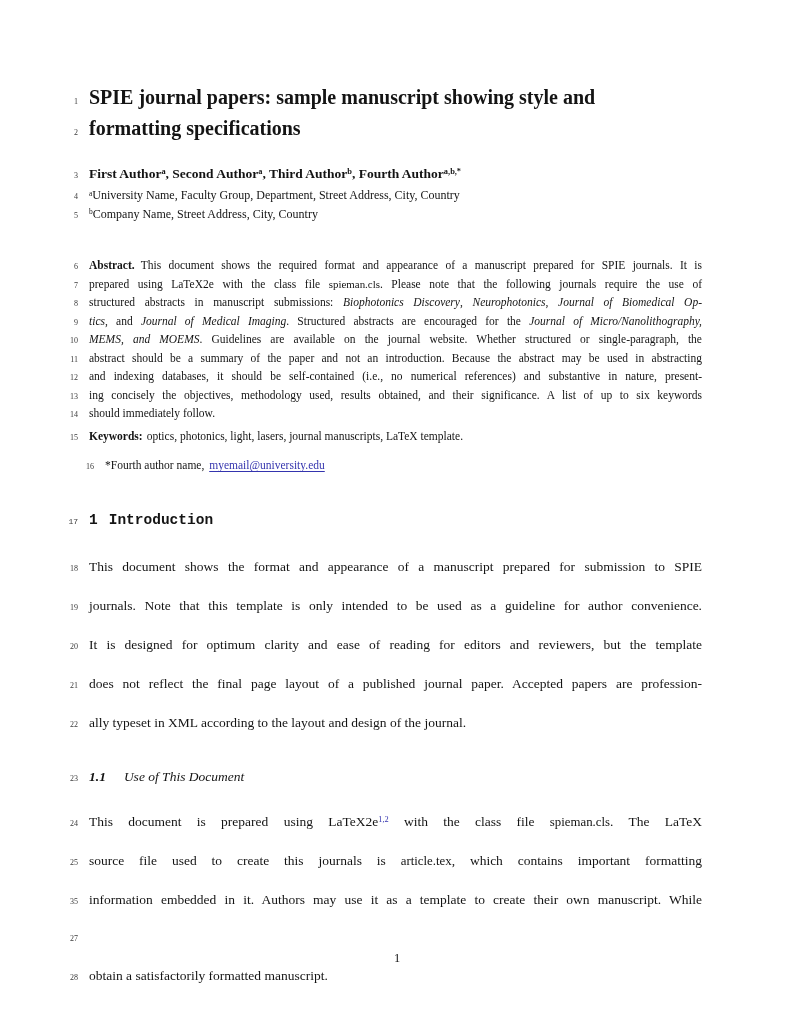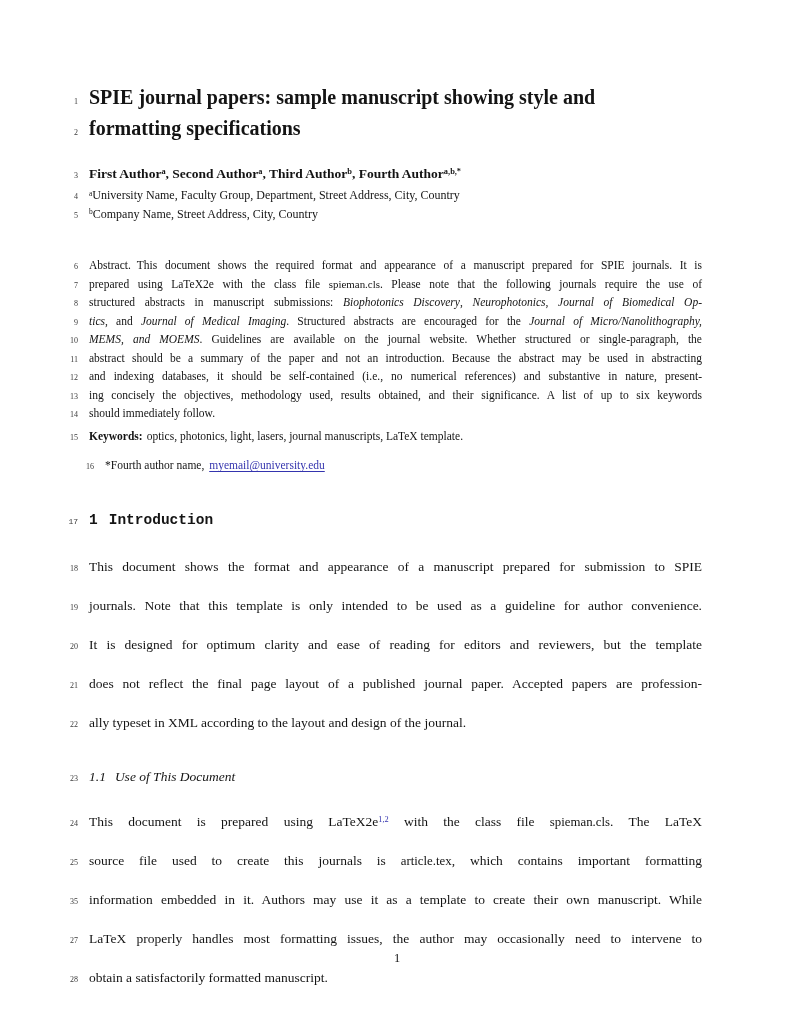--- a/index.html
+++ b/index.html
@@ -30,22 +30,22 @@
   .affil-block   { margin-top: 2px;  font-size: 12px;   line-height: 17.5px; }
   .abstract-block{ margin-top: 33px; font-size: 11.5px; line-height: 16.5px; }
   .kw-row        { margin-top: 4px;  font-size: 11.5px; line-height: 16.5px; }
   .corr-row      { margin-top: 11px; font-size: 11.5px; line-height: 16.5px; margin-left: 16px; }
   .sec-heading   { margin-top: 35px; font-size: 14.5px; line-height: 19px; font-weight: bold; font-family: Liberation Mono, monospace; }
   .para-1        { margin-top: 17px; font-size: 13.5px; line-height: 37px; }
   .subsec-heading{ margin-top: 25px; font-size: 13.5px; line-height: 18px; font-style: italic; }
   .para-2        { margin-top: 15px; font-size: 13.5px; line-height: 37px; }
 
   .hnum-sec { margin-right: 11px; }
-  .hnum-sub { margin-right: 9px; }
-  .bl { font-weight: normal; margin-right: 6px; }
+  .hnum-sub { margin-right: 18px; font-weight: bold; }
+  .bl { font-weight: bold; margin-right: 6px; }
   .kl { font-weight: bold; margin-right: 4px; }
   .it { font-style: italic; }
   .mono { font-family: Liberation Serif, serif; font-size: 95%; }
   .sup { font-size: 62%; position: relative; top: -0.45em; line-height: 0; }
   .link {
     color: var(--link, #3434ae);
     text-decoration: underline;
     text-underline-offset: 2px;
     cursor: pointer;
     margin-left: 2px;
@@ -186,21 +186,20 @@
     <div class="row j">
       <span class="num">25</span>
       <div class="txt"><span>source file used to create this journals is </span><span class="mono">article.tex</span><span>, which contains important formatting</span></div>
     </div>
     <div class="row j">
       <span class="num">35</span>
       <div class="txt">information embedded in it. Authors may use it as a template to create their own manuscript. While</div>
     </div>
     <div class="row j">
       <span class="num">27</span>
-      <div class="txt">LaTeX properly handles most formatting issues, the author may occasionally need to intervene to</div>
     </div>
     <div class="row">
       <span class="num">28</span>
       <div class="txt">obtain a satisfactorily formatted manuscript.</div>
     </div>
   </div>
 
   <div class="footer">1</div>
 
 </div>

